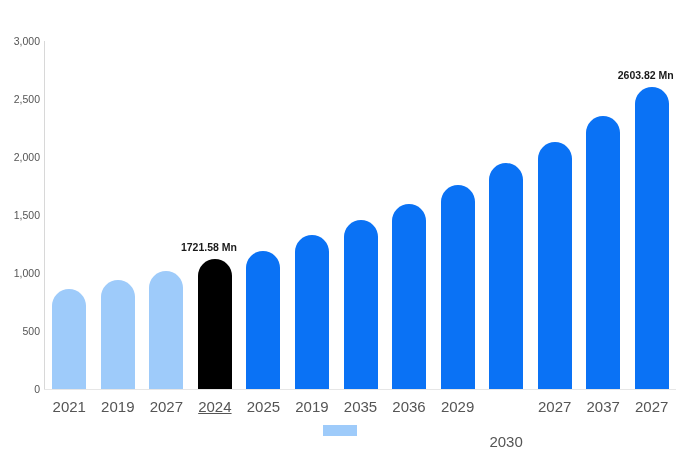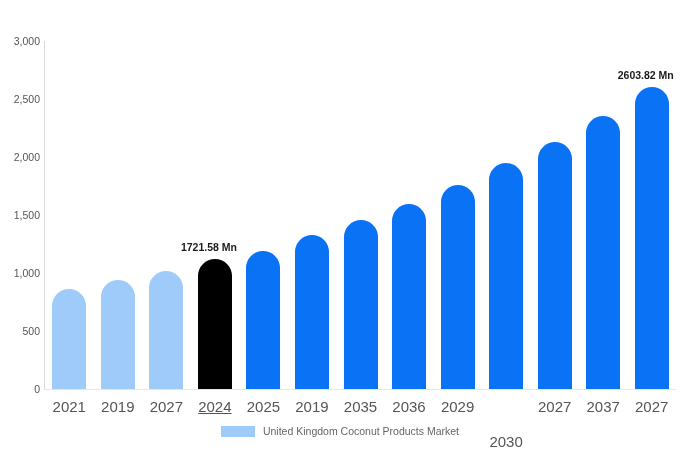--- a/index.html
+++ b/index.html
@@ -178,21 +178,20 @@
       <div class="bar-slot" style="left: 541.192px; width: 34px;">
         <div class="bar" title="2032: 2350" style="height: 272.6px; background: rgb(10, 114, 245);"></div>
       </div>
       <div class="bar-slot" style="left: 589.731px; width: 34px;">
         <div class="bar" title="2033: 2603.82" style="height: 302.043px; background: rgb(10, 114, 245);"></div>
       </div>
     </div>
 
   <div class="legend">
     <span class="legend-swatch"></span>
-    <span class="legend-text">United Kingdom Coconut Products Market</span>
   </div>
 
 <div class="xtick" style="left: 45px; width: 48.5385px;">2021</div>
     <div class="xtick" style="left: 93.5385px; width: 48.5385px;">2019</div>
     <div class="xtick" style="left: 142.077px; width: 48.5385px;">2027</div>
     <div class="xtick" style="left: 190.615px; width: 48.5385px; text-decoration: underline;">2024</div>
     <div class="xtick" style="left: 239.154px; width: 48.5385px;">2025</div>
     <div class="xtick" style="left: 287.692px; width: 48.5385px;">2019</div>
     <div class="xtick" style="left: 336.231px; width: 48.5385px;">2035</div>
     <div class="xtick" style="left: 384.769px; width: 48.5385px;">2036</div>

